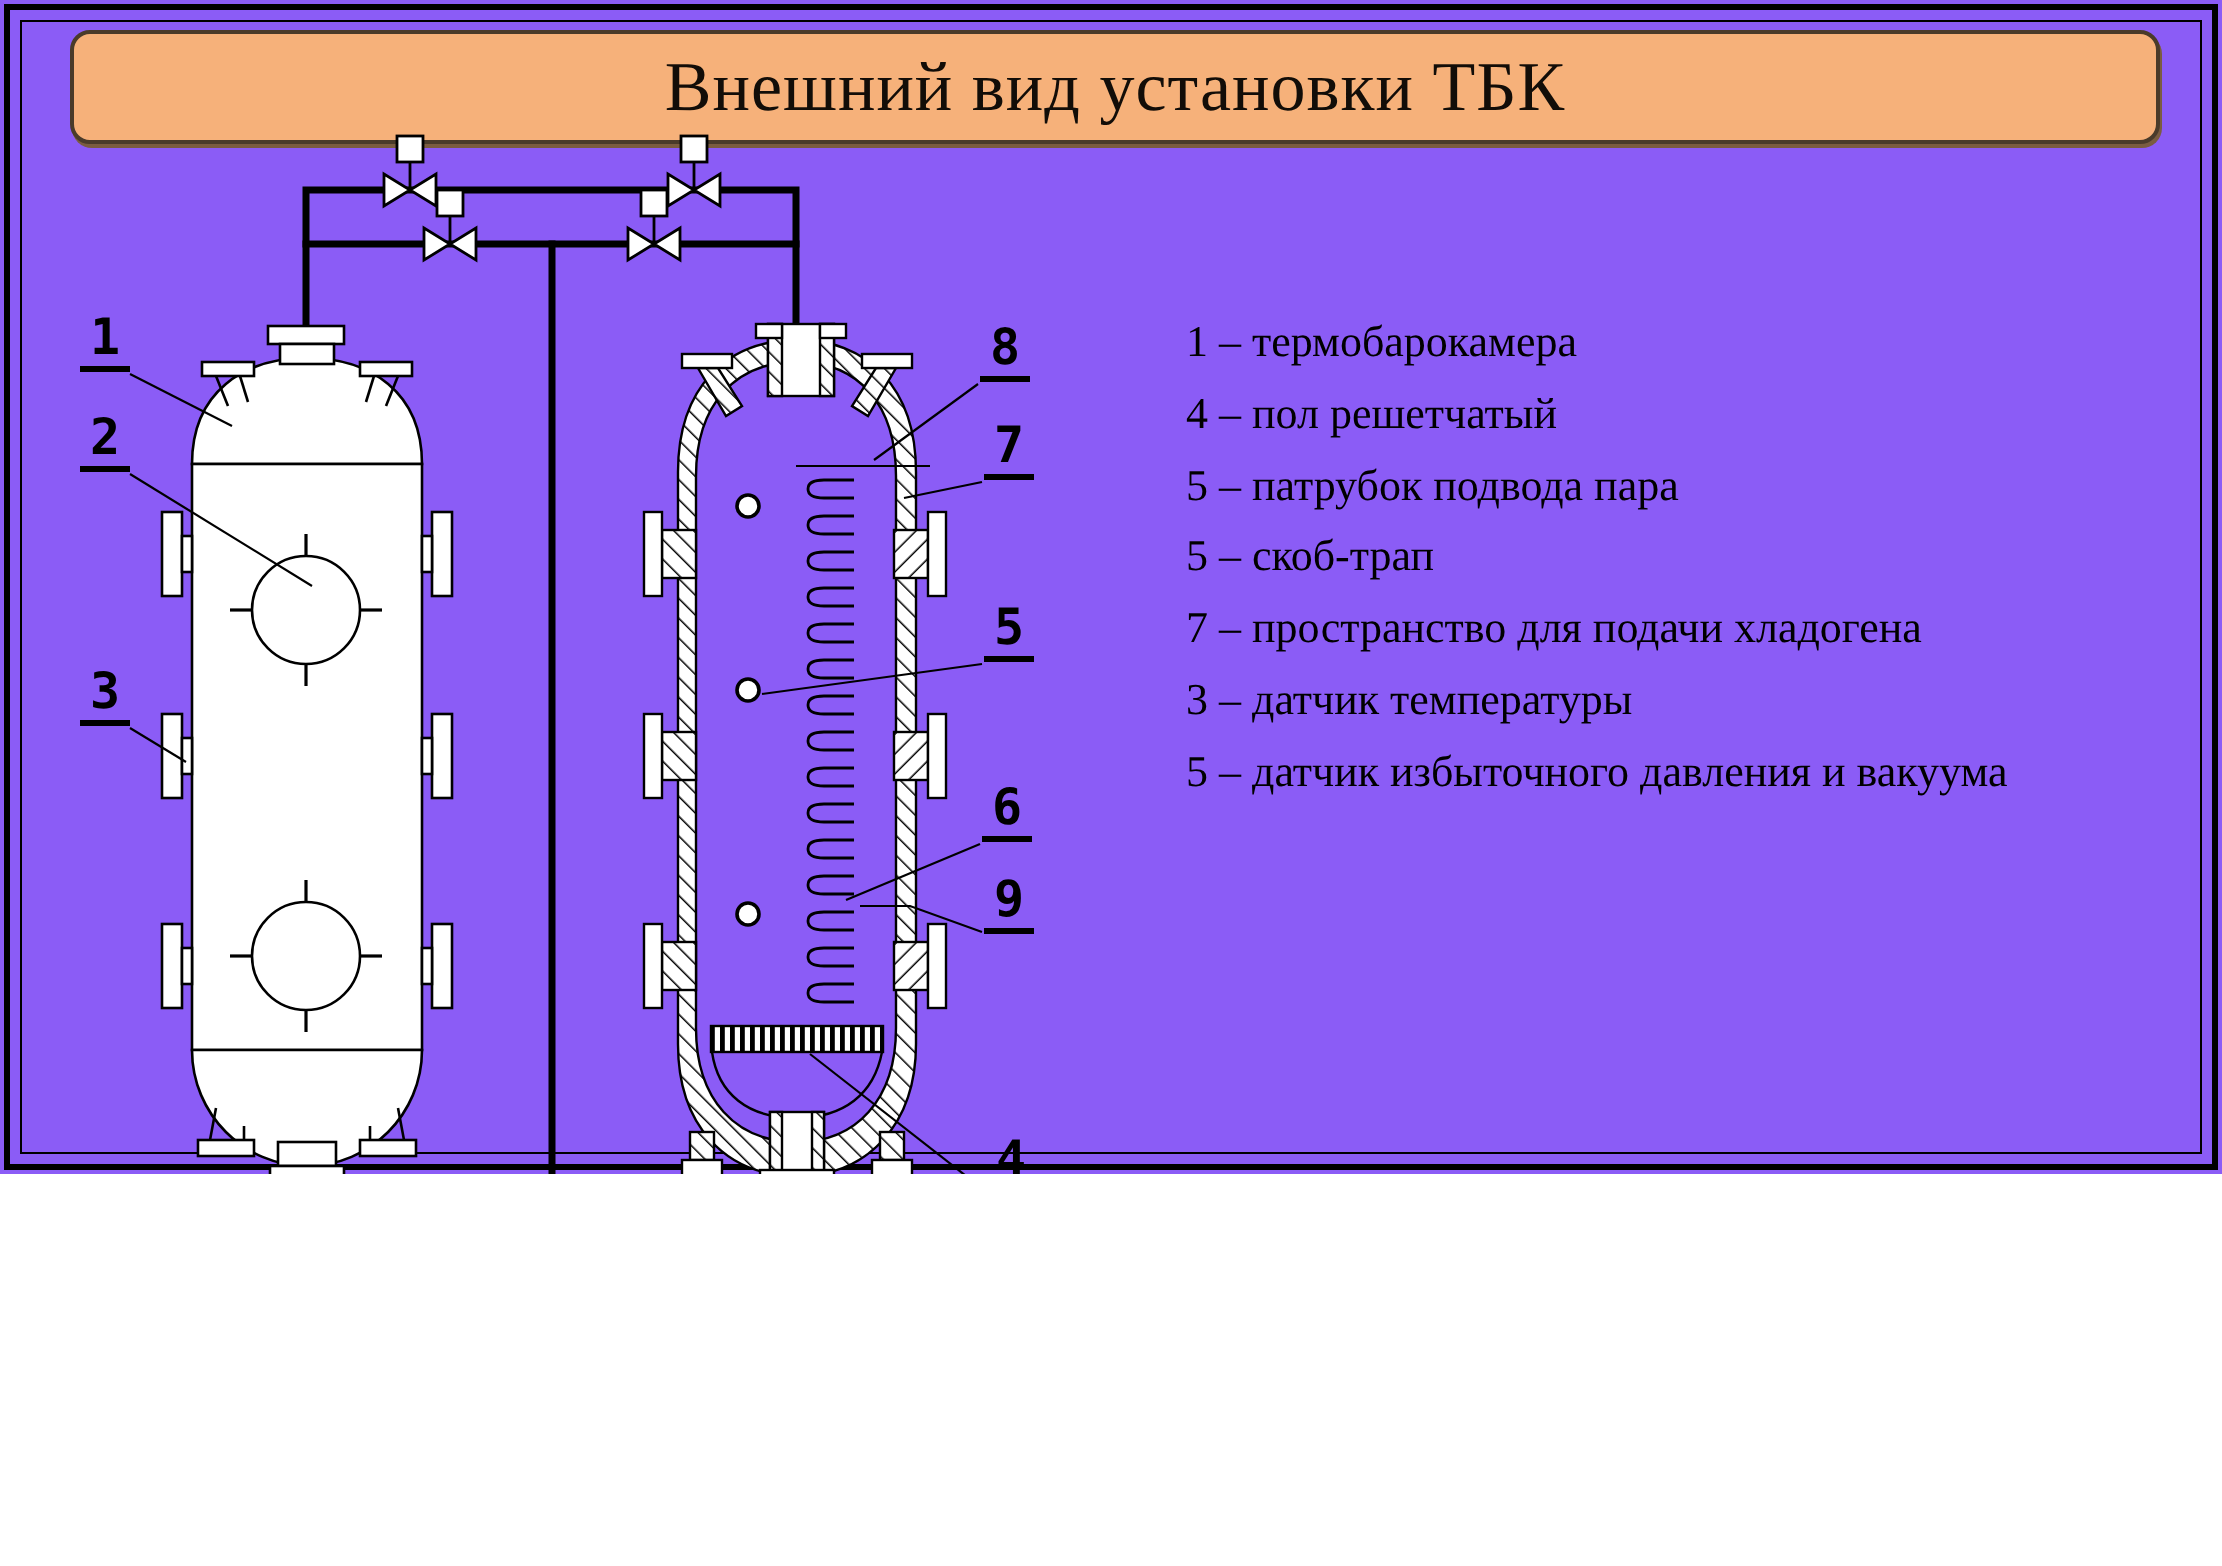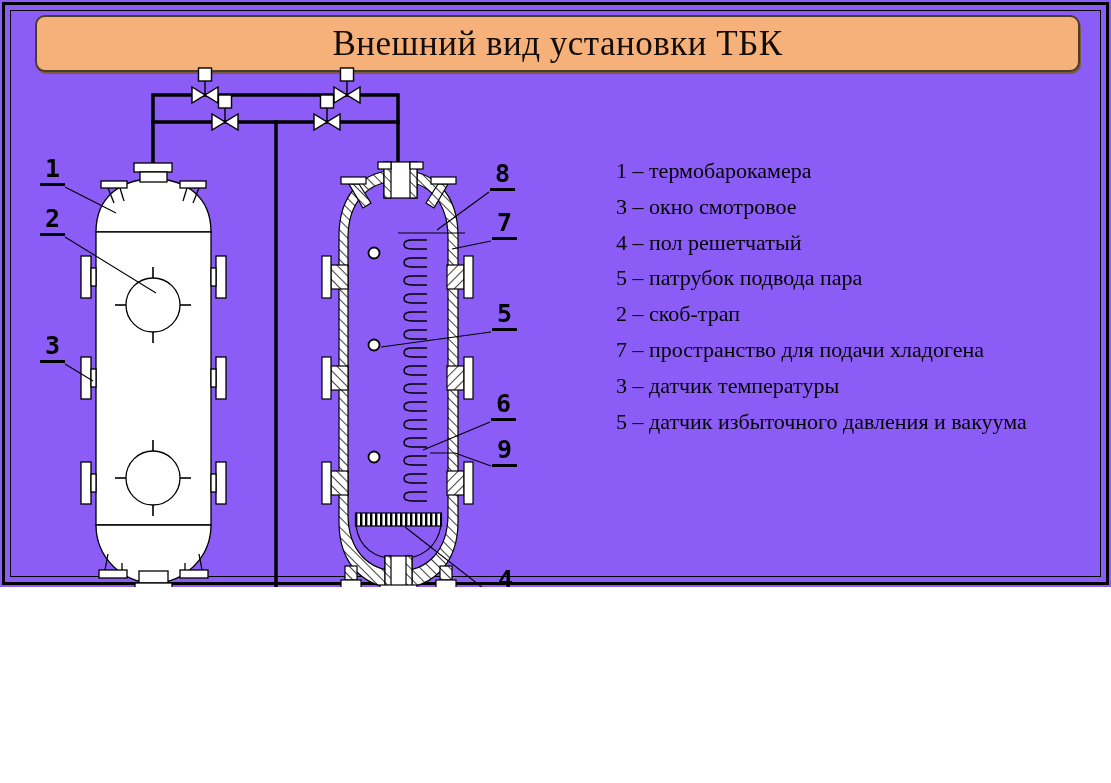--- a/index.html
+++ b/index.html
@@ -4,21 +4,21 @@
 <style>
   html,body{margin:0;padding:0;background:#fff;}
   #page{position:relative;width:1111px;height:587px;background:#8b5cf6;overflow:hidden;
         font-family:"Liberation Serif",serif;}
   .frame-outer{position:absolute;inset:2px;border:3px solid #000;pointer-events:none;}
   .frame-inner{position:absolute;inset:10px;border:1.5px solid #000;pointer-events:none;}
   .banner{position:absolute;left:35px;top:15px;width:1041px;height:53px;
           background:#F6B17A;border:2px solid #4a3b2a;border-radius:10px;
           box-shadow:1px 2px 0 #7a5c40;display:flex;align-items:center;justify-content:center;}
   .banner .title{font-size:35px;color:#120d08;letter-spacing:0.5px;}
-  .legend{position:absolute;left:616px;top:153px;list-style:none;margin:0;padding:0;}
+  .legend{position:absolute;left:593px;top:153px;list-style:none;margin:0;padding:0;}
   .legend li{font-size:22px;line-height:35.8px;color:#000;white-space:nowrap;}
   .callout{position:absolute;font-family:"DejaVu Sans Mono",monospace;font-weight:bold;
            font-size:25px;line-height:26px;color:#000;text-align:center;
            border-bottom:3px solid #000;padding-bottom:1px;}
   .w1{width:25px;} .w2{width:39px;}
   svg{position:absolute;left:0;top:0;}
 </style>
 </head>
 <body>
 
@@ -216,21 +216,20 @@
   <div class="callout w1" style="left:492px;top:301px;">5</div>
   <div class="callout w1" style="left:491px;top:391px;">6</div>
   <div class="callout w1" style="left:492px;top:210px;">7</div>
   <div class="callout w1" style="left:490px;top:161px;">8</div>
   <div class="callout w1" style="left:492px;top:437px;">9</div>
   <div class="callout w2" style="left:487px;top:694px;">2</div>
   <div class="callout w2" style="left:487px;top:609px;">11</div>
 
   <ul class="legend">
     <li>1 – термобарокамера</li>
-    <li>3 – окно смотровое</li>
     <li>4 – пол решетчатый</li>
     <li>5 – патрубок подвода пара</li>
-    <li>2 – скоб-трап</li>
+    <li>5 – скоб-трап</li>
     <li>7 – пространство для подачи хладогена</li>
     <li>3 – датчик температуры</li>
     <li>5 – датчик избыточного давления и вакуума</li>
   </ul>
 </div>
 
 </body></html>

